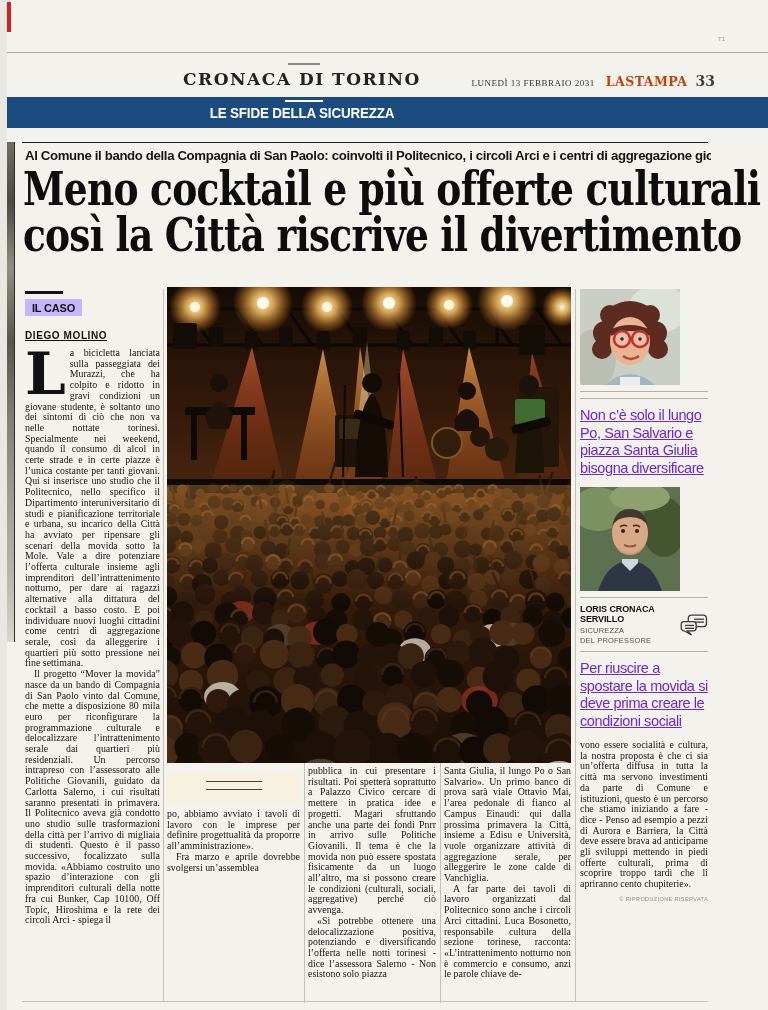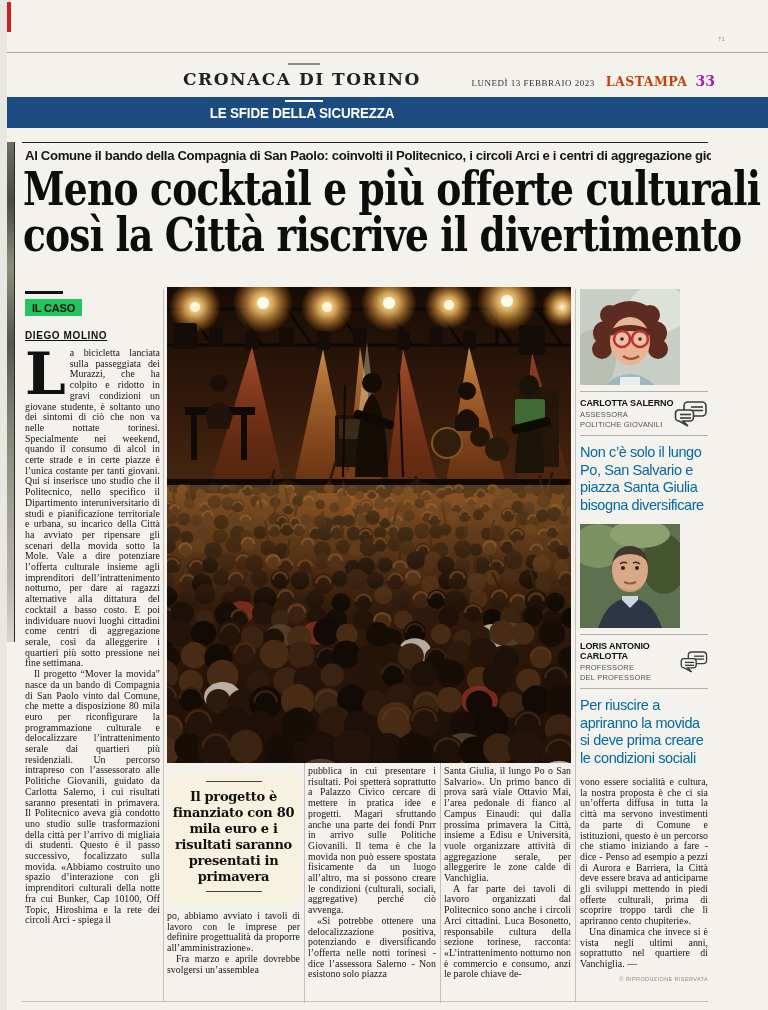--- a/index.html
+++ b/index.html
@@ -10,42 +10,42 @@
   
   #corner-red{left:0;top:2px;width:4px;height:30px;background:#cf1f1f;}
   #edition-mark{right:50px;top:36px;font:6px "Liberation Sans",sans-serif;color:#999;}
   #top-rule{left:0;top:52px;width:768px;}
   #section-dash{left:281px;top:63px;width:32px;height:2px;background:#8a8a8a;}
   #section-name{left:95px;top:69px;width:400px;text-align:center;
     font:bold 17px "DejaVu Serif",serif;letter-spacing:1.5px;color:#222;}
   #dateline{right:60px;top:72px;white-space:nowrap;}
   #date-text{font:9px "Liberation Serif",serif;letter-spacing:.5px;color:#333;}
   #masthead{font:bold 12.5px "DejaVu Serif",serif;letter-spacing:.5px;color:#c2410c;margin-left:7px;}
-  #page-number{font:bold 14px "DejaVu Serif",serif;color:#a21caf;margin-left:4px;}
+  #page-number{font:bold 14px "DejaVu Serif",serif;color:#404040;margin-left:4px;}
   #banner{left:0;top:97px;width:768px;height:31px;background:#1b4b7f;}
   #banner-dash{left:278px;top:100px;width:38px;height:2px;background:#fff;}
   #banner-label{left:95px;top:105px;width:400px;text-align:center;color:#fff;
     font:bold 14px "Liberation Sans",sans-serif;letter-spacing:-.2px;transform:scaleX(.96);}
   
   #left-strip{left:0;top:142px;width:7px;height:500px;
     background:linear-gradient(#6e6f62,#4a4b41 12%,#8d8f7e 25%,#55584a 40%,#7e8171 55%,#9a9c8c 70%,#b9b8ab 88%,#d9d7cb);}
   #left-strip-line{left:7px;top:142px;width:1px;height:500px;background:#2a2a28;}
   
   #kicker-rule{left:15px;top:142px;width:686px;height:1px;background:#222;}
   #kicker{left:18px;top:148px;width:686px;white-space:nowrap;overflow:hidden;
     font:bold 13.2px "Liberation Sans",sans-serif;letter-spacing:-.35px;color:#161616;}
   .headline{left:16px;font-family:"DejaVu Serif",serif;font-weight:bold;color:#0d0d0d;
     font-size:47px;line-height:45px;letter-spacing:-1px;transform:scaleX(.8);transform-origin:0 0;white-space:nowrap;}
   #headline1{top:166px;}
   #headline2{top:212px;}
   
   .vrule{width:1px;background:#c6c1b8;top:289px;height:712px;}
   
   #label-rule{left:18px;top:291px;width:38px;height:3px;background:#111;}
-  #case-label{left:18px;top:299px;background:#22c55e;padding:3px 7px 2px 7px;
+  #case-label{left:18px;top:299px;background:#c4b5fd;padding:3px 7px 2px 7px;
     font:bold 11px "Liberation Sans",sans-serif;letter-spacing:-.2px;color:#111;}
   #byline{left:18px;top:330px;font:bold 10px "Liberation Sans",sans-serif;letter-spacing:.6px;color:#111;text-decoration:underline;}
   .bodytext{font:9.9px/10.7px "Liberation Serif",serif;text-align:justify;color:#151515;hyphens:auto;}
   .bodytext p{margin:0;}
   .bodytext p.ind{text-indent:9px;}
   #col1{left:18px;top:348px;width:135px;}
   #dropcap{float:left;font:bold 58px/48px "DejaVu Serif",serif;padding:2px 4px 0 0;color:#111;}
   
   #photo{left:160px;top:287px;width:404px;height:476px;}
   
@@ -55,38 +55,38 @@
   .pullquote{margin:7px 0 6px 0;text-align:center;background:#f6f2df;padding:2px 0 6px 0;}
   .pq-rule{width:56px;height:1px;background:#444;margin:6px auto 7px auto;}
   .pq-text{font:bold 13px/16px "DejaVu Serif",serif;color:#111;letter-spacing:-.3px;}
   
   #rail{left:573px;top:289px;width:128px;}
   .card-photo{width:100px;display:block;}
   .rail-rule{width:100%;height:1px;background:#b4afa7;margin:6px 0;}
   .person-head{display:flex;justify-content:space-between;align-items:center;}
   .person-name{font:bold 9px "Liberation Sans",sans-serif;letter-spacing:-.1px;color:#111;}
   .person-role{font:7.5px/9.5px "Liberation Sans",sans-serif;letter-spacing:.2px;color:#555;margin-top:2px;}
-  .quote{font:14.5px/17.5px "Liberation Sans",sans-serif;letter-spacing:-.4px;color:#0369a1;margin:8px 0 10px 0;}
+  .quote{font:14.5px/17.5px "Liberation Sans",sans-serif;letter-spacing:-.4px;color:#6d28d9;margin:8px 0 10px 0;text-decoration:underline;}
   #rail-body{margin-top:4px;}
   #copyright{text-align:right;font:5.5px "Liberation Sans",sans-serif;color:#8f8b84;
     letter-spacing:.4px;margin-top:6px;}
   #bottom-rule{left:15px;top:1001px;width:686px;background:#c6c1b8;}
 </style>
 </head>
 <body>
 
 <div id="page">
 
   <div class="abs" id="corner-red"></div>
   <div class="abs" id="edition-mark">T1</div>
   <div class="abs hairline" id="top-rule"></div>
   <div class="abs" id="section-dash"></div>
   <div class="abs" id="section-name">CRONACA DI TORINO</div>
   <div class="abs" id="dateline">
-    <span id="date-text">LUNEDÌ 13 FEBBRAIO 2023</span>
+    <span id="date-text">LUNEDÌ 13 FEBBRAIO 2031</span>
     <span id="masthead">LASTAMPA</span>
     <span id="page-number">33</span>
   </div>
   <div class="abs" id="banner"></div>
   <div class="abs" id="banner-dash"></div>
   <div class="abs" id="banner-label">LE SFIDE DELLA SICUREZZA</div>
 
   <div class="abs" id="left-strip"></div>
   <div class="abs" id="left-strip-line"></div>
 
@@ -735,21 +735,20 @@
         <circle cx="392.3" cy="465.8" r="19.3" fill="#241309"></circle>
         <path d="M 379.1 465.8 a 13.130200365488816 13.130200365488816 0 0 1 26.3 0" stroke="#6b432363" stroke-width="2.4" fill="none"></path>
         <ellipse cx="392.27448375938826" cy="492.1" rx="23.0" ry="18.1" fill="#d8d2c4" opacity="0.8"></ellipse>
       </g>
     <rect x="0" y="198" width="404" height="120" fill="url(#crowdLight)"></rect>
   </svg>
 
   <div class="abs bodytext" id="col2">
     <div class="pullquote">
       <div class="pq-rule"></div>
-      <div class="pq-text">Il progetto è finanziato con 80 mila euro e i risultati saranno presentati in primavera</div>
       <div class="pq-rule"></div>
     </div>
     <p>po, abbiamo avviato i tavoli di lavoro con le imprese per definire progettualità da proporre all’amministrazione».</p>
     <p class="ind">Fra marzo e aprile dovrebbe svolgersi un’assemblea</p>
   </div>
   <div class="abs bodytext" id="col4">
     <p>Santa Giulia, il lungo Po o San Salvario». Un primo banco di prova sarà viale Ottavio Mai, l’area pedonale di fianco al Campus Einaudi: qui dalla prossima primavera la Città, insieme a Edisu e Università, vuole organizzare attività di aggregazione serale, per alleggerire le zone calde di Vanchiglia.</p>
     <p class="ind">A far parte dei tavoli di lavoro organizzati dal Politecnico sono anche i circoli Arci cittadini. Luca Bosonetto, responsabile cultura della sezione torinese, racconta: «L’intrattenimento notturno non è commercio e consumo, anzi le parole chiave de-</p>
   </div>
   <div class="abs bodytext" id="col3">
@@ -777,38 +776,20 @@
       <circle cx="42" cy="50" r="8" fill="#f6e8de" fill-opacity="0.25" stroke="#c22f2f" stroke-width="2.5"></circle>
       <circle cx="60" cy="50" r="8" fill="#f6e8de" fill-opacity="0.25" stroke="#c22f2f" stroke-width="2.5"></circle>
       <line x1="50" y1="49" x2="52" y2="49" stroke="#c22f2f" stroke-width="2.5"></line>
       <circle cx="42" cy="50" r="1.8" fill="#3a2a20"></circle>
         <circle cx="60" cy="50" r="1.8" fill="#3a2a20"></circle>
       <path d="M43 67 q8 6 16 0" stroke="#a34f3e" stroke-width="2.5" fill="none"></path>
       <path d="M25 96 q25 -22 50 0 z" fill="#9fb7bf"></path>
       <rect x="40" y="88" width="20" height="8" fill="#e8eef0"></rect>
     </svg>
     <div class="rail-rule"></div>
-    <div class="person-head">
-      <div>
-        <div class="person-name">CARLOTTA SALERNO</div>
-        <div class="person-role">
-          <span>ASSESSORA</span><br><span>POLITICHE GIOVANILI</span>
-        </div>
-      </div>
-      <svg width="34" height="28" viewBox="0 0 34 28">
-        <g fill="none" stroke="#3c3c3c" stroke-width="1.6">
-          <path d="M14 2 h14 a4 4 0 0 1 4 4 v6 a4 4 0 0 1 -4 4 h-8 l-5 4 1-4 h-2 a4 4 0 0 1 -4 -4 v-6 a4 4 0 0 1 4 -4 z"></path>
-          <line x1="17" y1="7" x2="29" y2="7"></line>
-            <line x1="17" y1="10.5" x2="29" y2="10.5"></line>
-          <path d="M4 10 h12 a3.5 3.5 0 0 1 3.5 3.5 v4 a3.5 3.5 0 0 1 -3.5 3.5 h-7 l5 5 -9-5 a3.5 3.5 0 0 1 -3.5 -3.5 v-4 a3.5 3.5 0 0 1 2.5 -3.5 z" fill="#f4f2ec"></path>
-          <line x1="6" y1="14.5" x2="17" y2="14.5"></line>
-            <line x1="6" y1="18" x2="17" y2="18"></line>
-        </g>
-      </svg>
-    </div>
     <div class="rail-rule"></div>
     <div class="quote">Non c’è solo il lungo Po, San Salvario e piazza Santa Giulia bisogna diversificare</div>
 
     <svg class="card-photo" height="104" viewBox="0 0 100 104">
       <rect width="100" height="104" fill="#5d7050"></rect>
       <ellipse cx="18" cy="22" rx="26" ry="22" fill="#7d9263"></ellipse>
       <ellipse cx="84" cy="40" rx="22" ry="30" fill="#44552f"></ellipse>
       <ellipse cx="60" cy="10" rx="30" ry="14" fill="#8ea070"></ellipse>
       <ellipse cx="50" cy="46" rx="18" ry="22" fill="#d9a886"></ellipse>
       <path d="M32 40 q3 -18 18 -18 q15 0 18 18 q-4 -10 -18 -10 q-14 0 -18 10 z" fill="#43382e"></path>
@@ -816,40 +797,39 @@
         <circle cx="57" cy="44" r="2" fill="#2e241c"></circle>
       <path d="M40 40 q3 -3 7 -1 M53 39 q4 -2 7 1" stroke="#3a2f26" stroke-width="1.5" fill="none"></path>
       <path d="M44 58 q6 3 12 0" stroke="#8a5f48" stroke-width="2" fill="none"></path>
       <path d="M37 60 q13 12 26 0 q-2 8 -13 8 q-11 0 -13 -8 z" fill="#c49678" opacity="0.6"></path>
       <path d="M18 104 q10 -30 32 -30 q22 0 32 30 z" fill="#2e3645"></path>
       <path d="M42 76 l8 8 8 -8 v-4 h-16 z" fill="#cfd6df"></path>
     </svg>
     <div class="rail-rule"></div>
     <div class="person-head">
       <div>
-        <div class="person-name">LORIS ANTONIO CARLOTTA</div>
+        <div class="person-name">LORIS CRONACA SERVILLO</div>
         <div class="person-role">
-          <span>PROFESSORE</span><br><span>DEL PROFESSORE</span>
+          <span>SICUREZZA</span><br><span>DEL PROFESSORE</span>
         </div>
       </div>
       <svg width="34" height="28" viewBox="0 0 34 28">
         <g fill="none" stroke="#3c3c3c" stroke-width="1.6">
           <path d="M14 2 h14 a4 4 0 0 1 4 4 v6 a4 4 0 0 1 -4 4 h-8 l-5 4 1-4 h-2 a4 4 0 0 1 -4 -4 v-6 a4 4 0 0 1 4 -4 z"></path>
           <line x1="17" y1="7" x2="29" y2="7"></line>
             <line x1="17" y1="10.5" x2="29" y2="10.5"></line>
           <path d="M4 10 h12 a3.5 3.5 0 0 1 3.5 3.5 v4 a3.5 3.5 0 0 1 -3.5 3.5 h-7 l5 5 -9-5 a3.5 3.5 0 0 1 -3.5 -3.5 v-4 a3.5 3.5 0 0 1 2.5 -3.5 z" fill="#f4f2ec"></path>
           <line x1="6" y1="14.5" x2="17" y2="14.5"></line>
             <line x1="6" y1="18" x2="17" y2="18"></line>
         </g>
       </svg>
     </div>
     <div class="rail-rule"></div>
-    <div class="quote">Per riuscire a apriranno la movida si deve prima creare le condizioni sociali</div>
+    <div class="quote">Per riuscire a spostare la movida si deve prima creare le condizioni sociali</div>
 
     <div class="bodytext" id="rail-body">
       <p>vono essere socialità e cultura, la nostra proposta è che ci sia un’offerta diffusa in tutta la città ma servono investimenti da parte di Comune e istituzioni, questo è un percorso che stiamo iniziando a fare - dice - Penso ad esempio a pezzi di Aurora e Barriera, la Città deve essere brava ad anticiparne gli sviluppi mettendo in piedi offerte culturali, prima di scoprire troppo tardi che lì apriranno cento chupiterie».</p>
-      <p class="ind">Una dinamica che invece si è vista negli ultimi anni, soprattutto nel quartiere di Vanchiglia. —</p>
       <div id="copyright">© RIPRODUZIONE RISERVATA</div>
     </div>
   </div>
 
   <div class="abs hairline" id="bottom-rule"></div>
 </div>
 
 </body></html>

